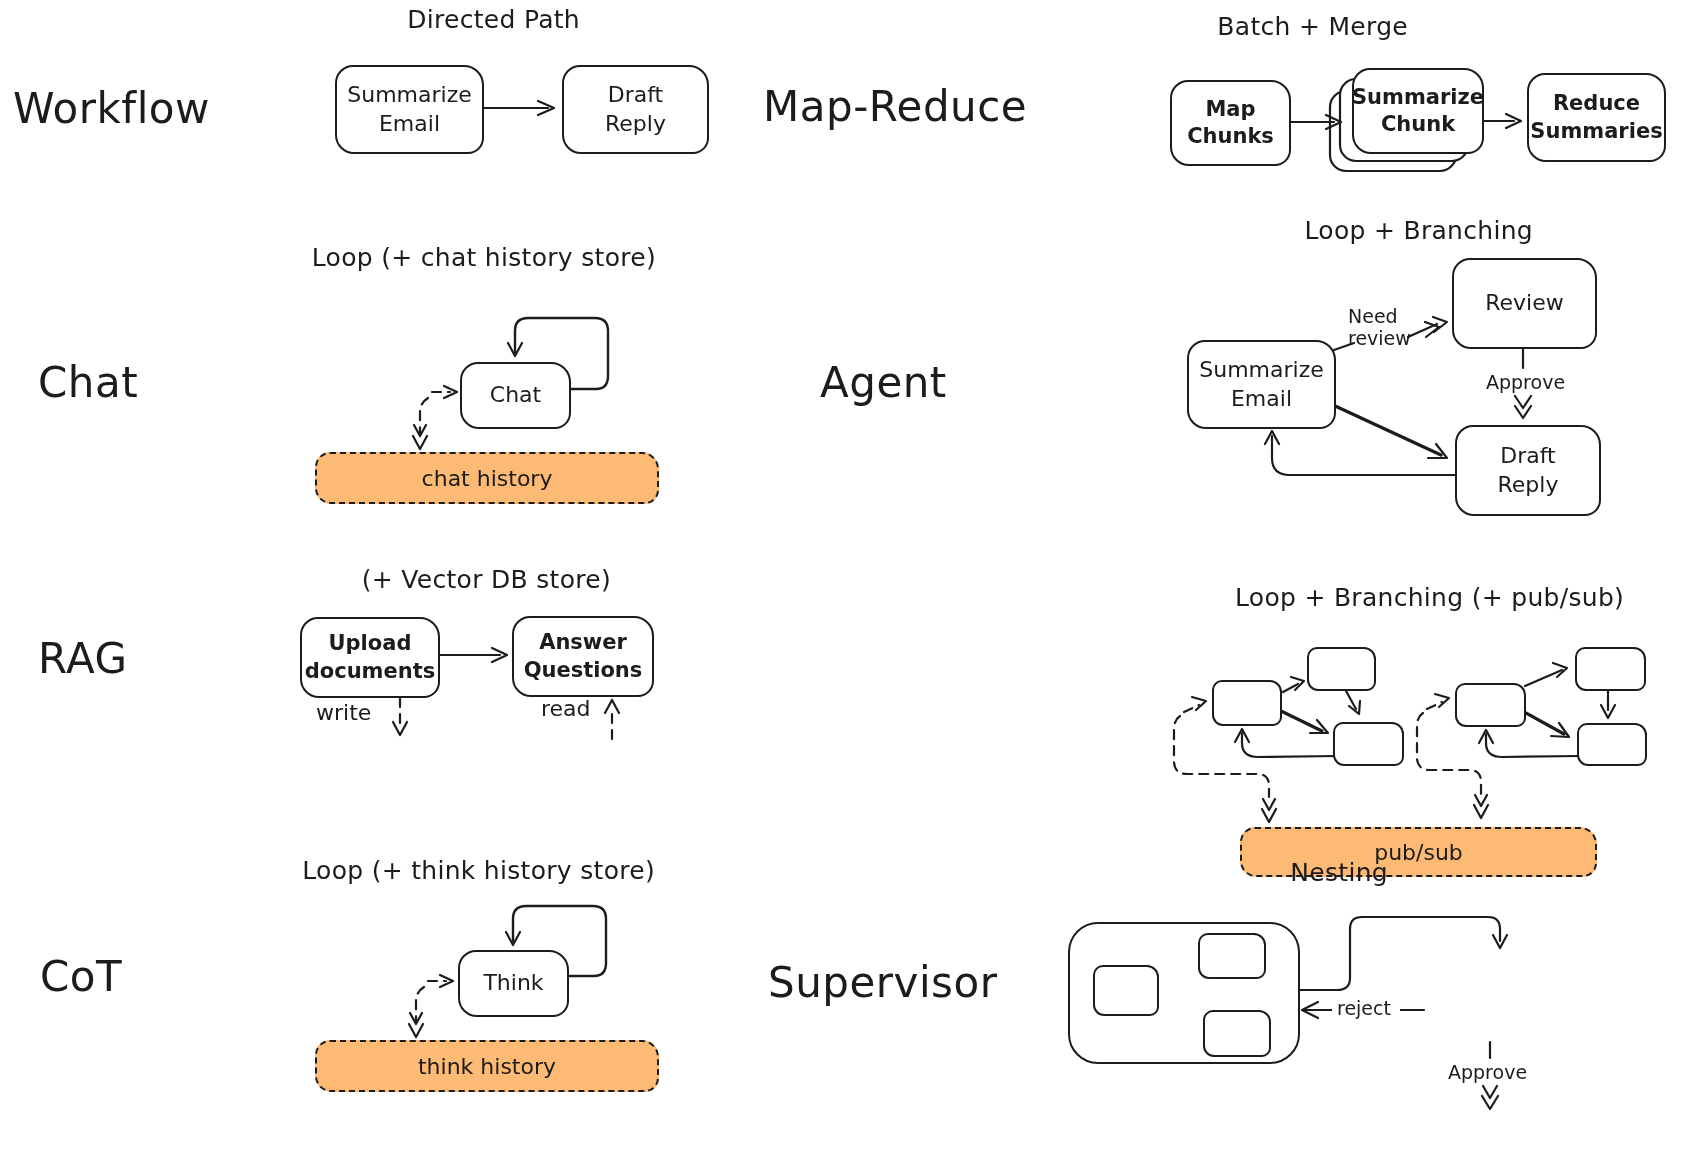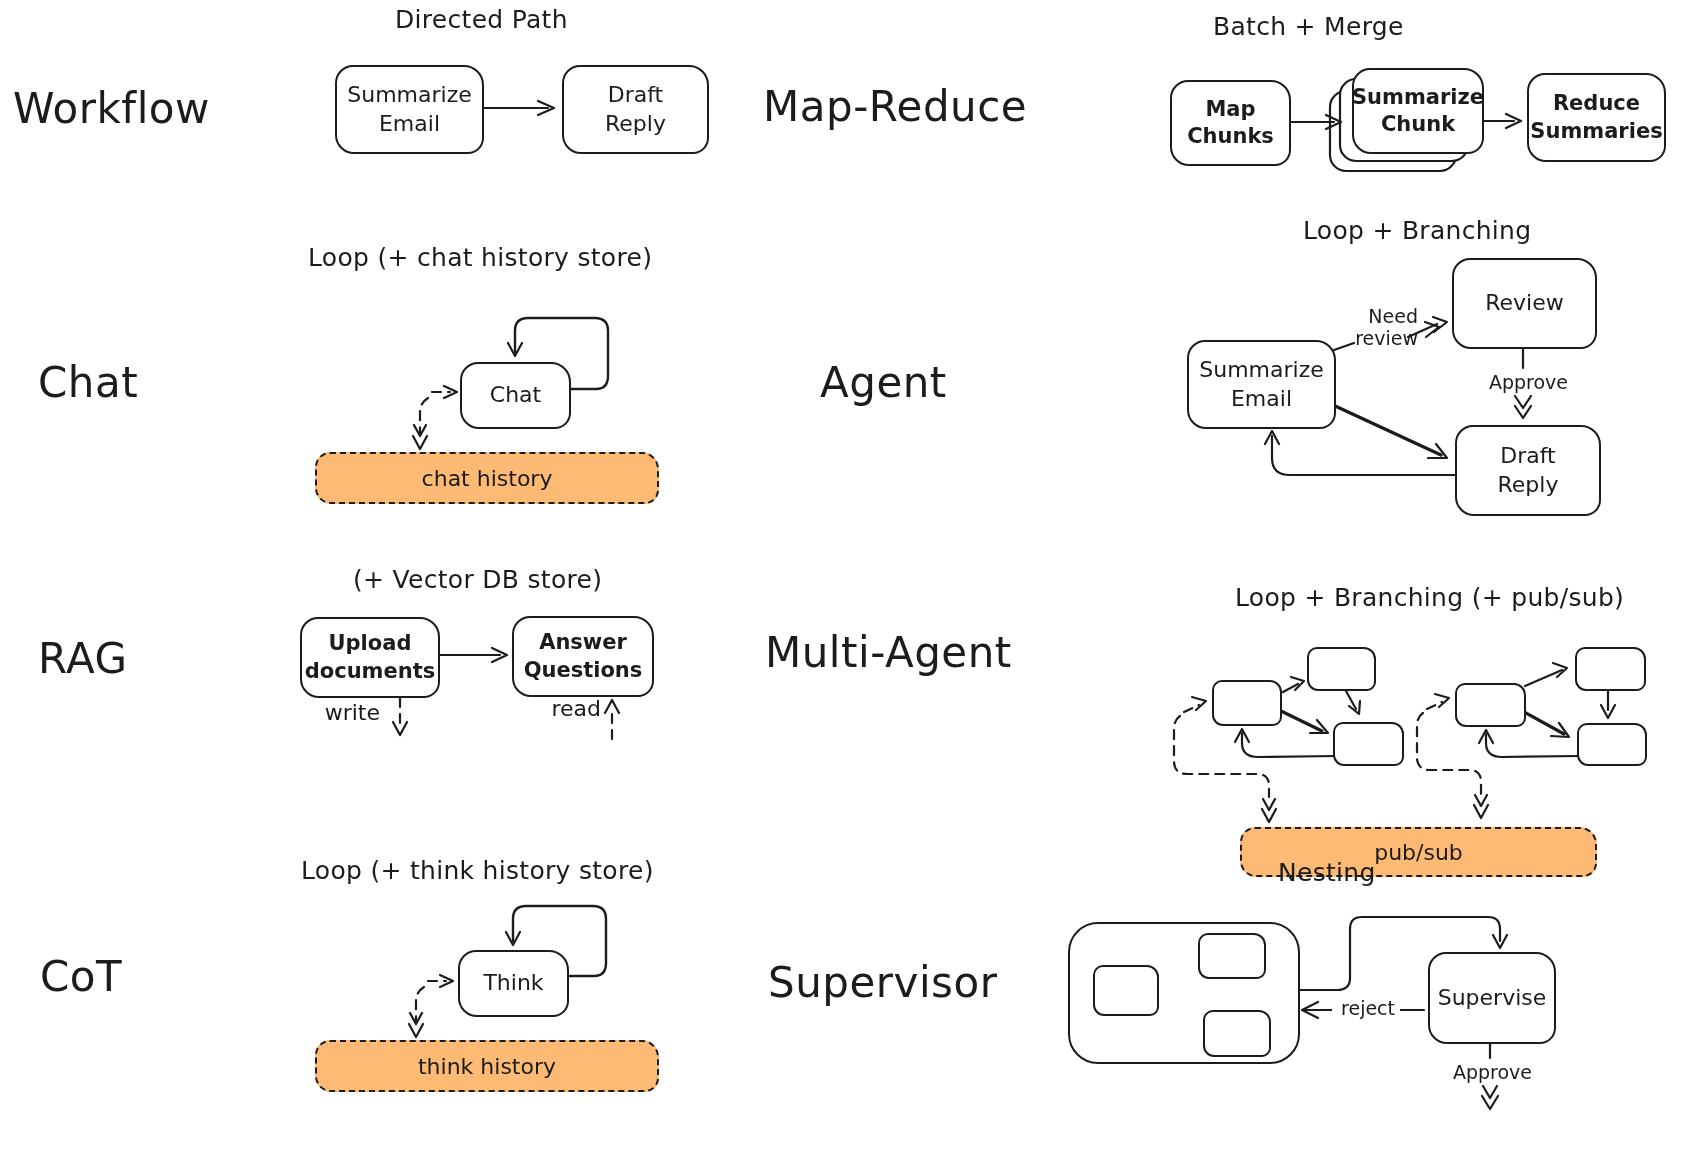--- a/index.html
+++ b/index.html
@@ -4,32 +4,32 @@
 <style>
   html,body{margin:0;padding:0;background:#fff;}
   .canvas{position:relative;width:1681px;height:1170px;background:#fff;overflow:hidden;
           font-family:"DejaVu Sans",sans-serif;color:#1c1c1c;}
   svg.wires{position:absolute;left:0;top:0;z-index:1;}
   svg.wires path{fill:none;stroke:#1c1c1c;stroke-width:2.2;stroke-linecap:round;stroke-linejoin:round;}
   svg.wires path.dashed{stroke-dasharray:9 7;}
   svg.wires path.thick{stroke-width:3.4;}
   svg.wires rect.stack{fill:#fff;stroke:#1c1c1c;stroke-width:2.2;}
   .row-label{position:absolute;z-index:3;font-size:42px;letter-spacing:.5px;white-space:nowrap;}
-  .title{position:absolute;z-index:3;font-size:25px;text-align:left;letter-spacing:.3px;white-space:nowrap;}
+  .title{position:absolute;z-index:3;font-size:25px;text-align:right;letter-spacing:.3px;white-space:nowrap;}
   .node{position:absolute;z-index:2;background:#fff;border:2.4px solid #1c1c1c;
         border-radius:18px 20px 16px 19px;display:flex;align-items:center;justify-content:center;
         text-align:center;font-size:22px;line-height:1.3;white-space:pre-line;}
   .node.small-font{font-size:21px;font-weight:bold;}
   .store{position:absolute;z-index:2;background:#fdba74;border:2.4px dashed #1c1c1c;
          border-radius:15px 17px 14px 16px;display:flex;align-items:center;justify-content:center;
          font-size:22px;white-space:pre-line;}
   .mini{position:absolute;z-index:2;background:#fff;border:2.2px solid #1c1c1c;
         border-radius:10px 12px 9px 11px;}
   .container-box{position:absolute;z-index:1;background:#fff;border:2.6px solid #1c1c1c;border-radius:30px;}
-  .edge-label{position:absolute;z-index:3;font-size:19px;text-align:right;line-height:1.15;white-space:pre-line;}
+  .edge-label{position:absolute;z-index:3;font-size:19px;text-align:left;line-height:1.15;white-space:pre-line;}
   .edge-label.big{font-size:22px;}
   .edge-label.bg{background:#fff;padding:0 5px;z-index:4;}
 </style>
 </head>
 <body>
 
 <div class="canvas">
 
   <svg class="wires" width="1681" height="1170" viewBox="0 0 1681 1170">
 
@@ -121,21 +121,20 @@
     <path class="dashed" d="M 424 987 Q 416 992 416 1001 L 416 1022"></path>
     <path d="M 409 1024 L 416 1037 L 423 1024"></path>
     <path d="M 410 1013 L 416 1024 L 422 1013"></path>
   </svg>
 
   <div class="row-label" style="left:763px;top:82px">Map-Reduce</div>
   <div class="row-label" style="left:13px;top:84px">Workflow</div>
   <div class="row-label" style="left:38px;top:358px">Chat</div>
   <div class="row-label" style="left:820px;top:358px">Agent</div>
   <div class="row-label" style="left:38px;top:634px">RAG</div>
-  <div class="row-label" style="left:765px;top:628px">Multi-Agent</div>
   <div class="row-label" style="left:40px;top:952px">CoT</div>
   <div class="row-label" style="left:768px;top:958px">Supervisor</div>
 
   <div class="title" style="left:395px;top:5px;width:185px">Directed Path</div>
   <div class="title" style="left:1213px;top:12px;width:195px">Batch + Merge</div>
   <div class="title" style="left:308px;top:243px;width:348px">Loop (+ chat history store)</div>
   <div class="title" style="left:1303px;top:216px;width:230px">Loop + Branching</div>
   <div class="title" style="left:353px;top:565px;width:258px">(+ Vector DB store)</div>
   <div class="title" style="left:1235px;top:583px;width:378px">Loop + Branching (+ pub/sub)</div>
   <div class="title" style="left:301px;top:856px;width:354px">Loop (+ think history store)</div>
@@ -180,17 +179,16 @@
   <div class="mini" style="left:1577px;top:723px;width:66px;height:39px"></div>
   <div class="store" style="left:1240px;top:827px;width:353px;height:46px">pub/sub</div>
 
   <div class="node" style="left:458px;top:950px;width:107px;height:63px">Think</div>
   <div class="store" style="left:315px;top:1040px;width:340px;height:48px">think history</div>
 
   <div class="container-box" style="left:1068px;top:922px;width:228px;height:138px"></div>
   <div class="mini" style="left:1093px;top:965px;width:62px;height:47px"></div>
   <div class="mini" style="left:1198px;top:933px;width:64px;height:42px"></div>
   <div class="mini" style="left:1203px;top:1010px;width:64px;height:43px"></div>
-  <div class="node" style="left:1428px;top:952px;width:124px;height:88px">Supervise</div>
   <div class="edge-label bg" style="left:1332px;top:998px;width:58px">reject</div>
   <div class="edge-label" style="left:1448px;top:1062px;width:84px">Approve</div>
 
 </div>
 
 </body></html>

